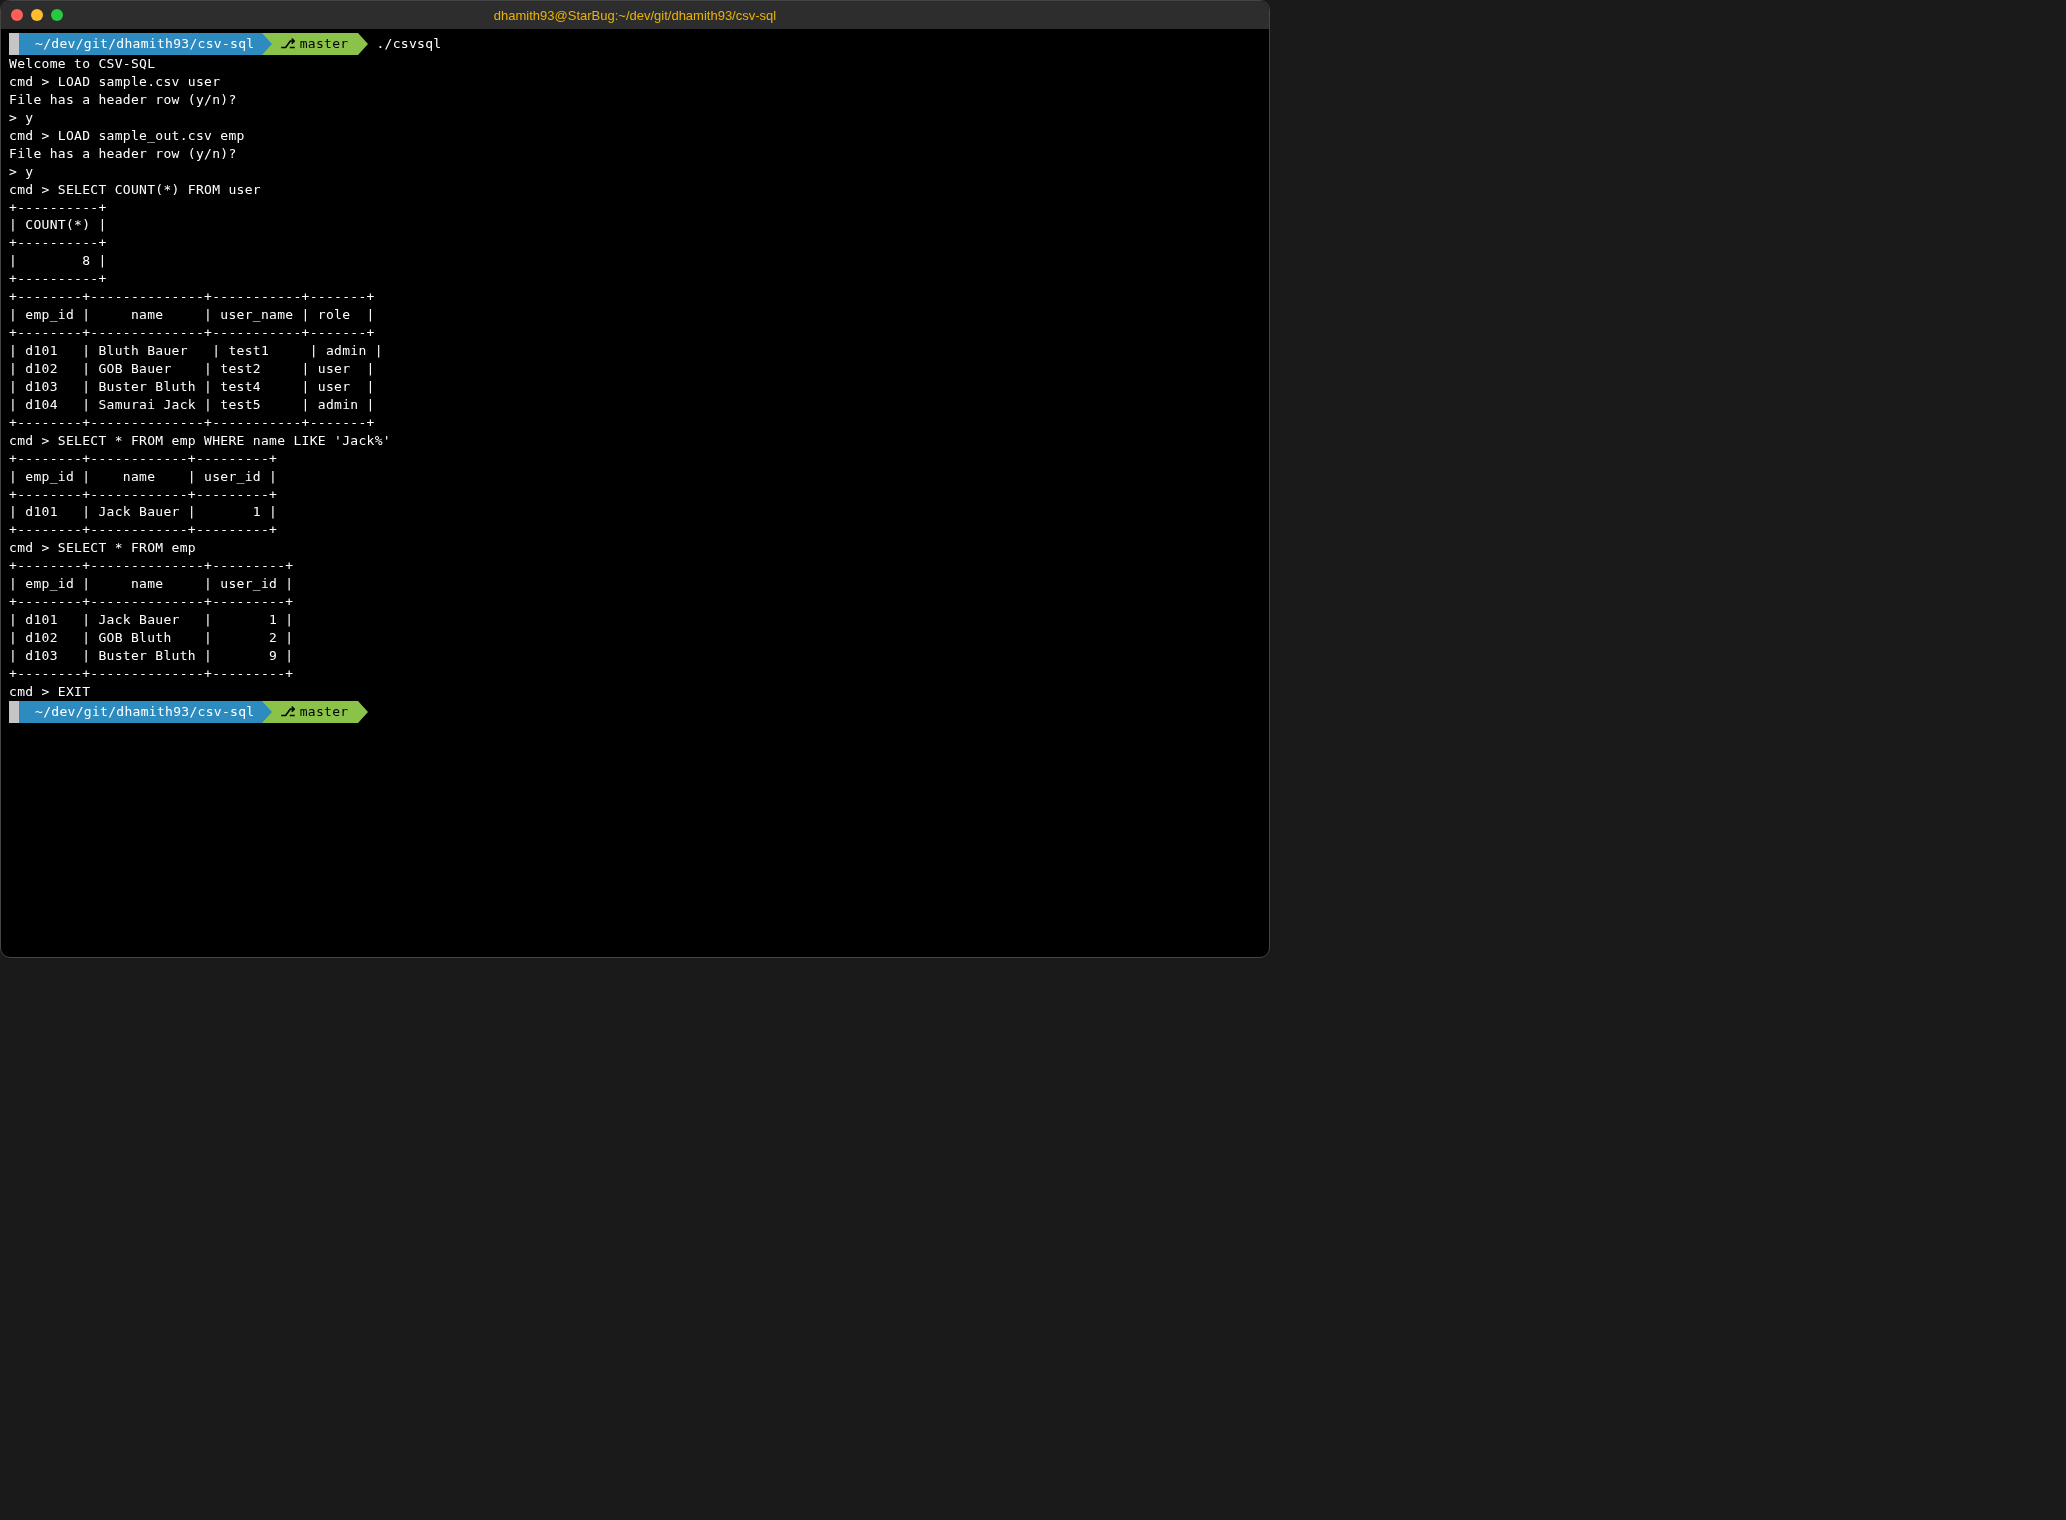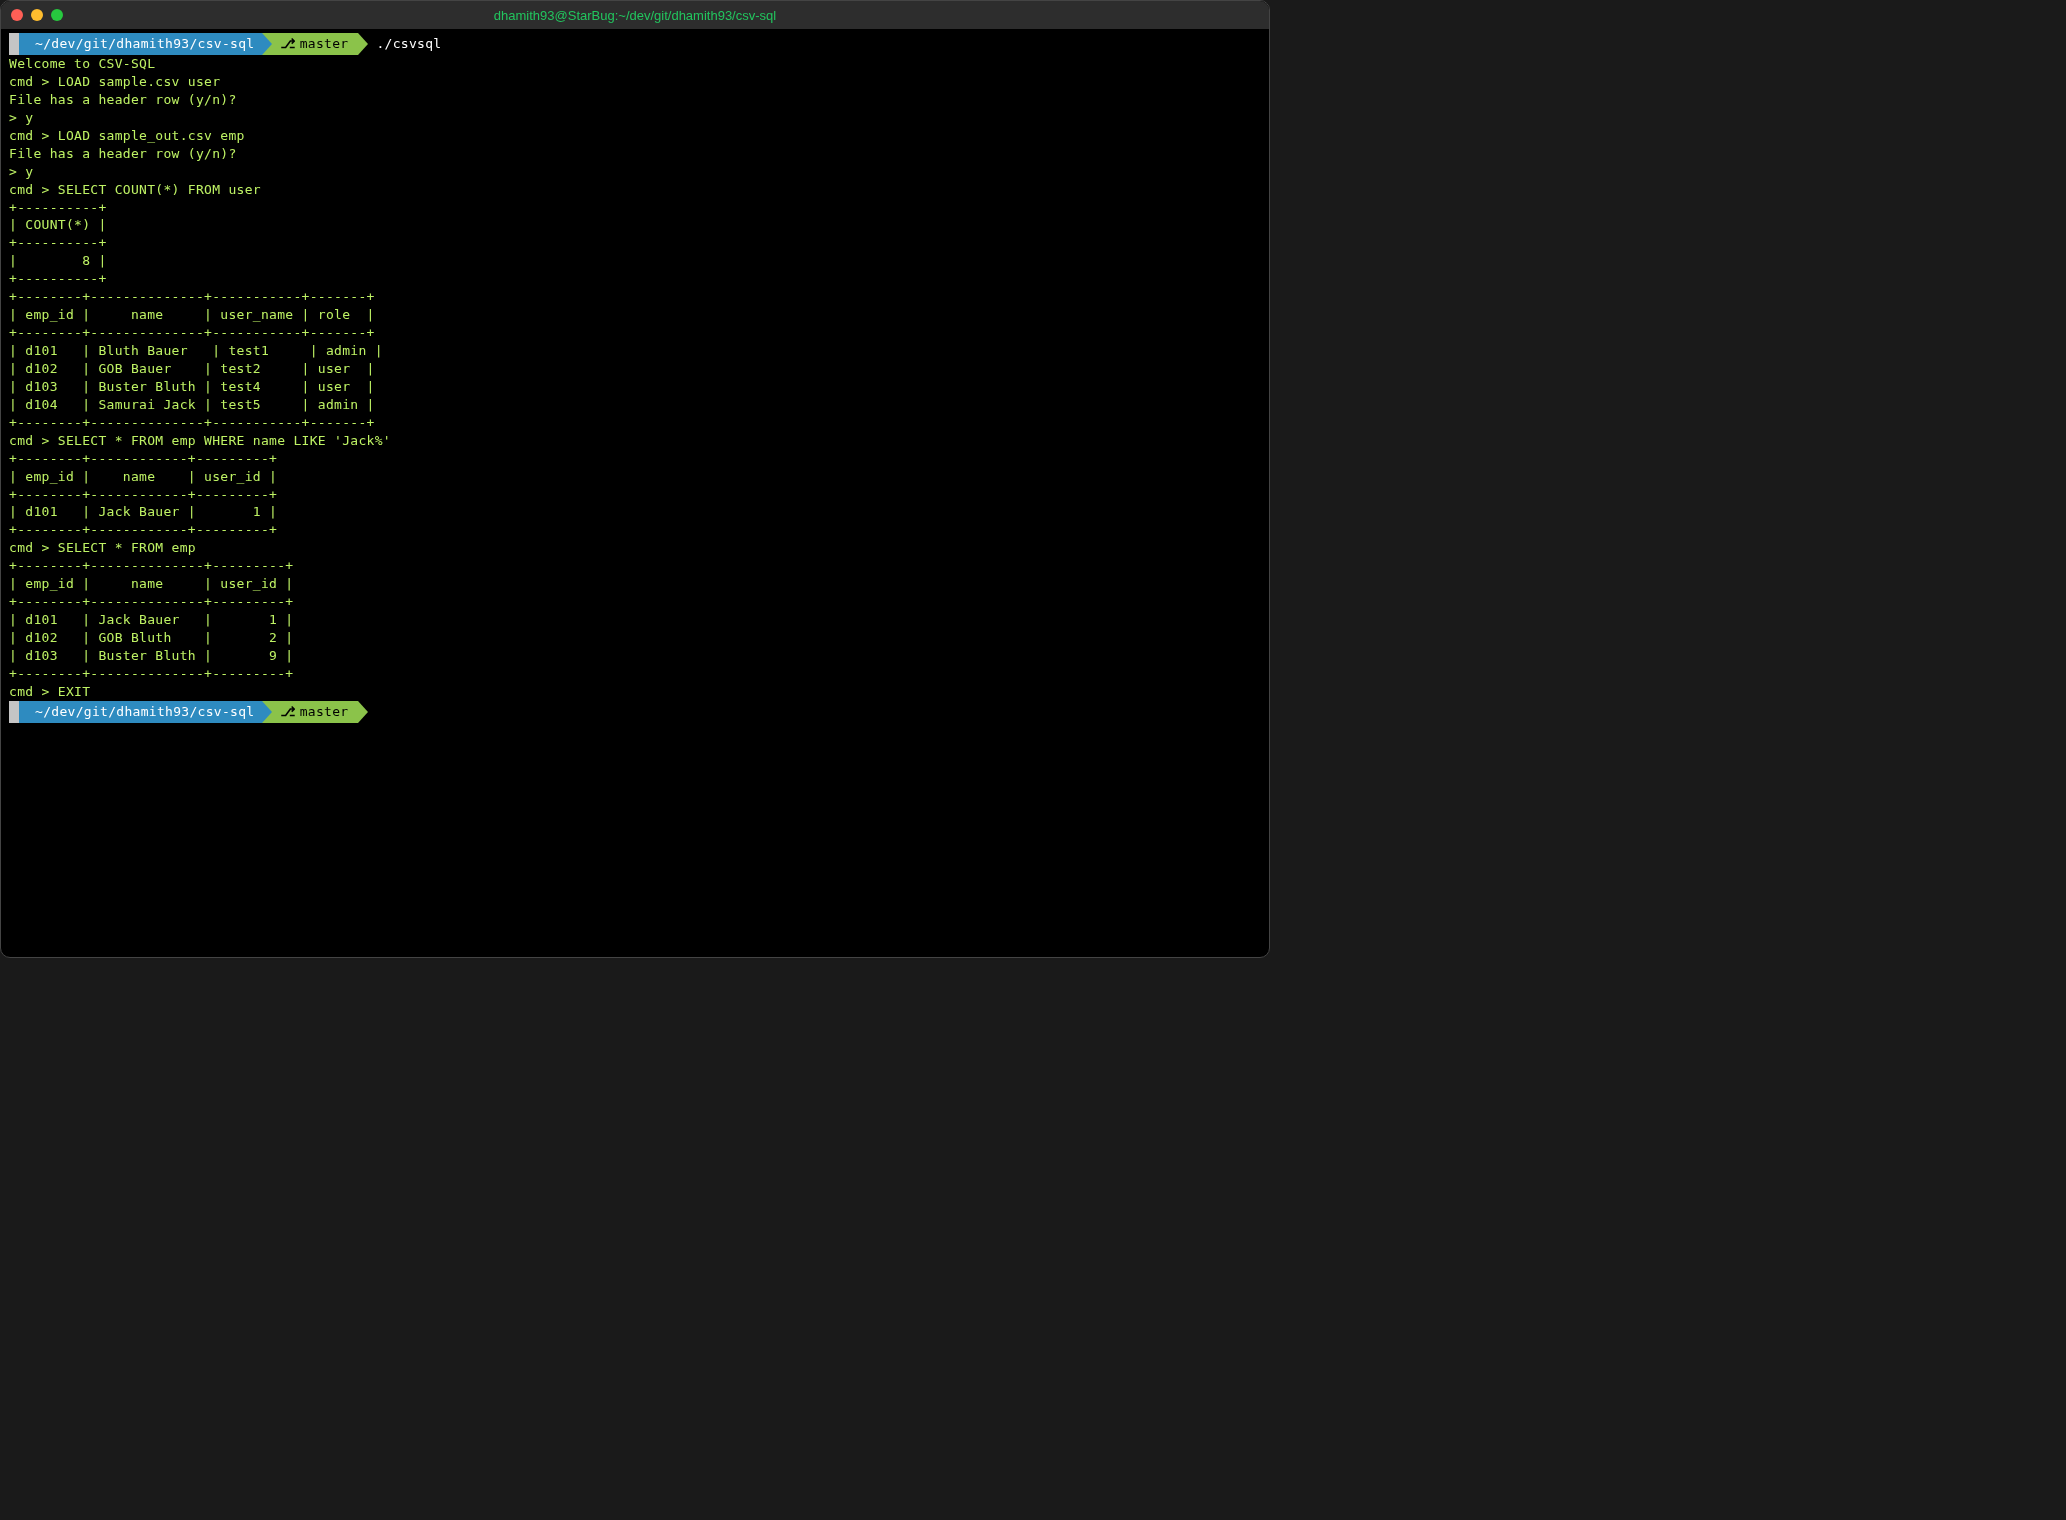--- a/index.html
+++ b/index.html
@@ -36,21 +36,21 @@
       height: 12px;
       border-radius: 50%;
     }
     .tl-red { background: #ff5f56; }
     .tl-yellow { background: #ffbd2e; }
     .tl-green { background: #27c93f; }
     .title {
       position: absolute;
       left: 50%;
       transform: translateX(-50%);
-      color: #22c55e;
+      color: #eab308;
       font-size: 13px;
       font-weight: 500;
       font-family: -apple-system, BlinkMacSystemFont, sans-serif;
     }
     .terminal {
       padding: 4px 8px;
       color: #fff;
       line-height: 1.38;
       font-size: 13px;
       letter-spacing: 0.3px;
@@ -123,21 +123,21 @@
     .cmd-after {
       color: #ffffff;
       margin-left: 18px;
     }
     .branch-icon {
       margin-right: 4px;
       font-weight: bold;
     }
     pre {
       font-family: inherit;
-      color: #bef264;
+      color: #ffffff;
       white-space: pre;
       margin: 0;
     }
   </style>
 </head>
 <body>
 
 <div class="window">
   <div class="titlebar">
     <div class="traffic-lights">

